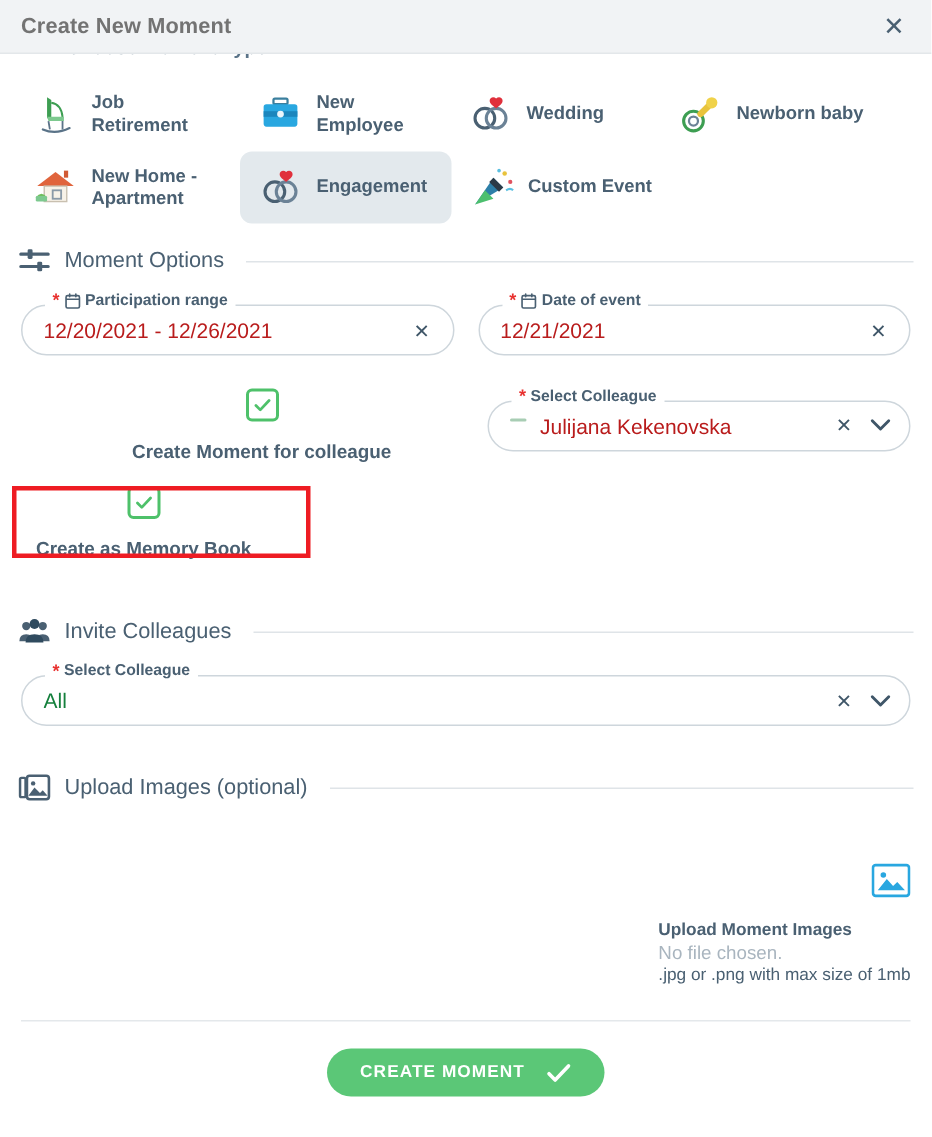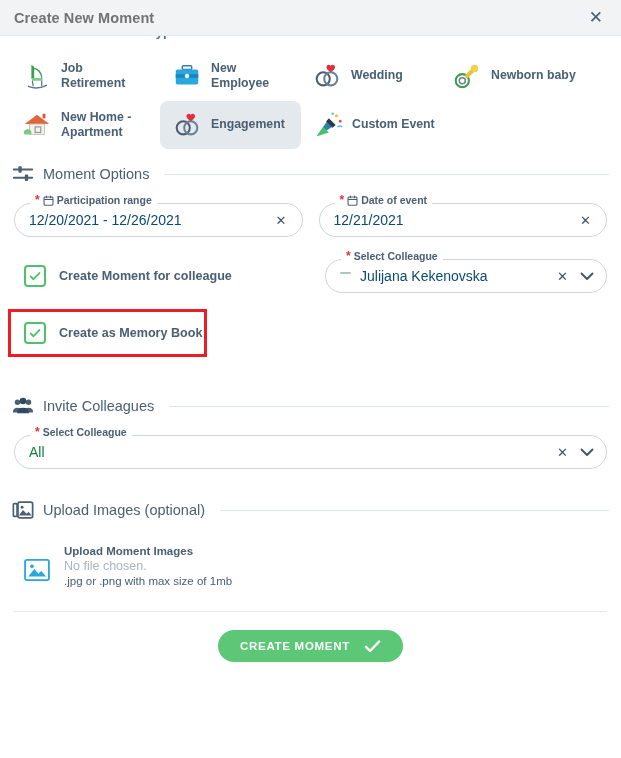--- a/index.html
+++ b/index.html
@@ -116,21 +116,21 @@
     border: 1px solid #ced6dc;
     border-radius: 17px;
     background: #fff;
     display: flex;
     align-items: center;
     padding: 0 12px 0 14px;
   }
   .field-value {
     flex: 1 1 auto;
     font-size: 14px;
-    color: #0c4a6e;
+    color: #b91c1c;
     white-space: nowrap;
     overflow: hidden;
   }
   .field-value.muted { color: #15803d; }
   .field-legend {
     position: absolute;
     top: -9px; left: 16px;
     background: #fff;
     padding: 0 5px;
     display: flex;
@@ -156,20 +156,21 @@
     cursor: pointer;
     display: flex; align-items: center;
   }
 
   
   .check-row {
     display: flex;
     align-items: center;
     gap: 13px;
     cursor: pointer;
+    flex-direction: column;
   }
   .check-box {
     width: 22px; height: 22px;
     border: 2px solid #4ec16a;
     border-radius: 4px;
     background: #fff;
     display: flex; align-items: center; justify-content: center;
     flex: 0 0 22px;
   }
   .check-label {
@@ -212,25 +213,26 @@
     pointer-events: none;
   }
   .annot-inner { padding-left: 10px; height: 32px; display: flex; align-items: center; }
 
   
   .full-field { padding: 0 14px; margin-top: 18px; }
 
   
   .upload-row {
     display: flex;
-    align-items: flex-start;
+    align-items: flex-end;
     gap: 14px;
     padding: 0 14px;
     margin-top: 24px;
     padding-left: 24px;
+    flex-direction: column;
   }
   .upload-ico { width: 26px; height: 22px; flex: 0 0 26px; margin-top: 14px; }
   .upload-texts { display: flex; flex-direction: column; gap: 2px; }
   .upload-title { font-size: 11.5px; font-weight: 700; color: #4a6072; }
   .upload-sub { font-size: 12.5px; color: #a9b5bf; }
   .upload-hint { font-size: 11.5px; color: #4a6072; }
 
   
   .footer-rule {
     height: 1px; background: #e4e8eb;

